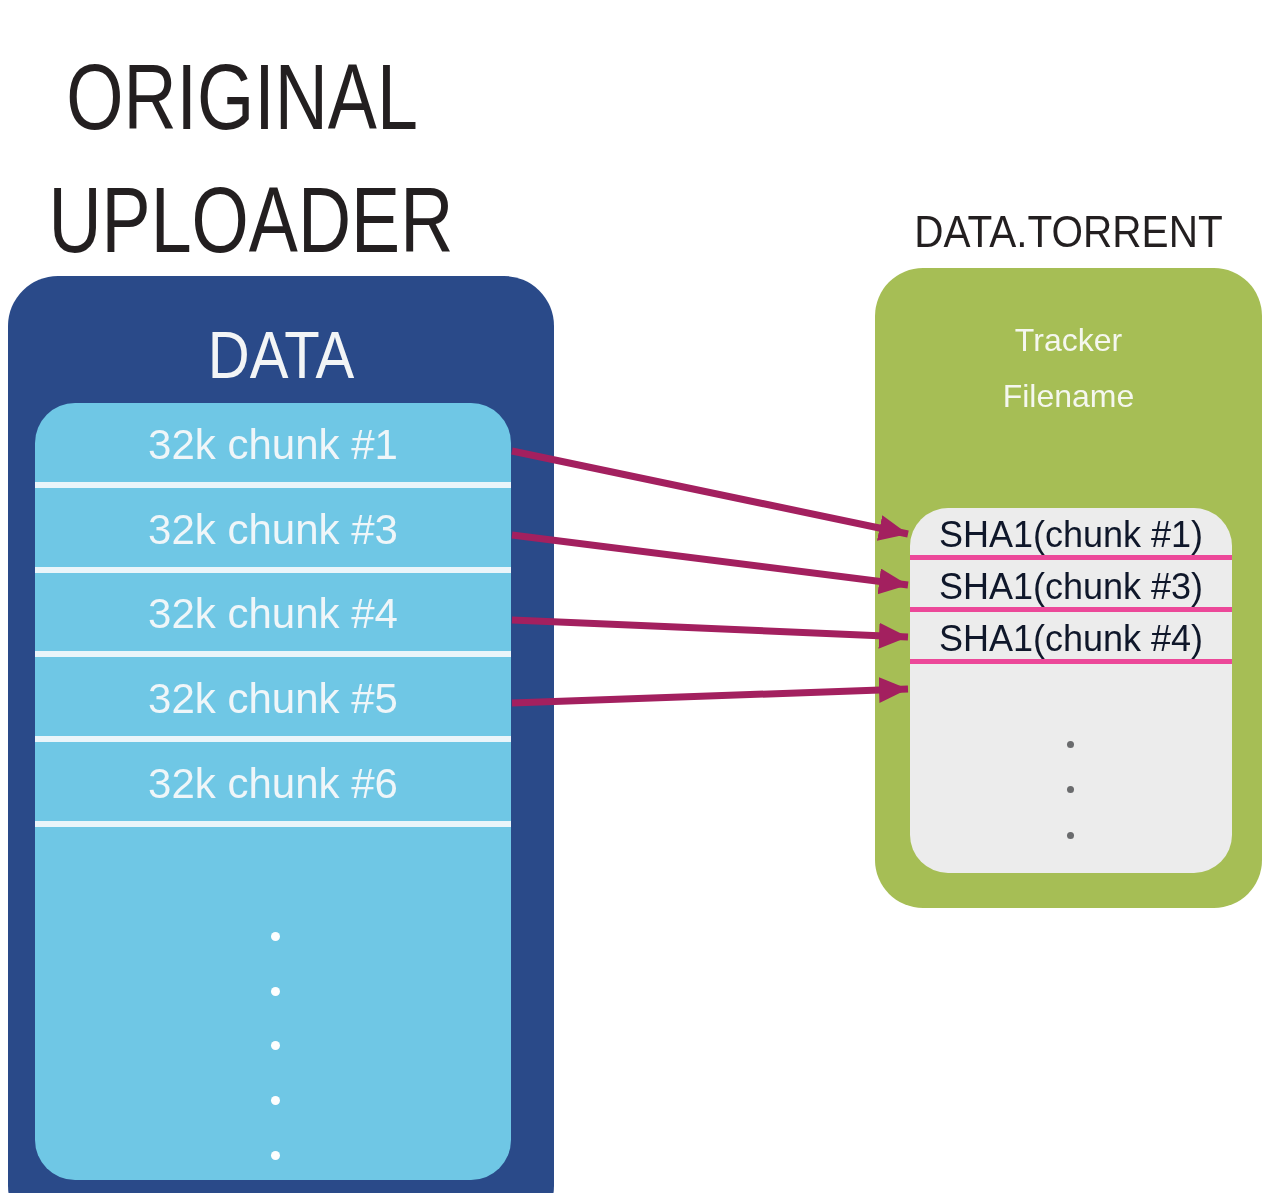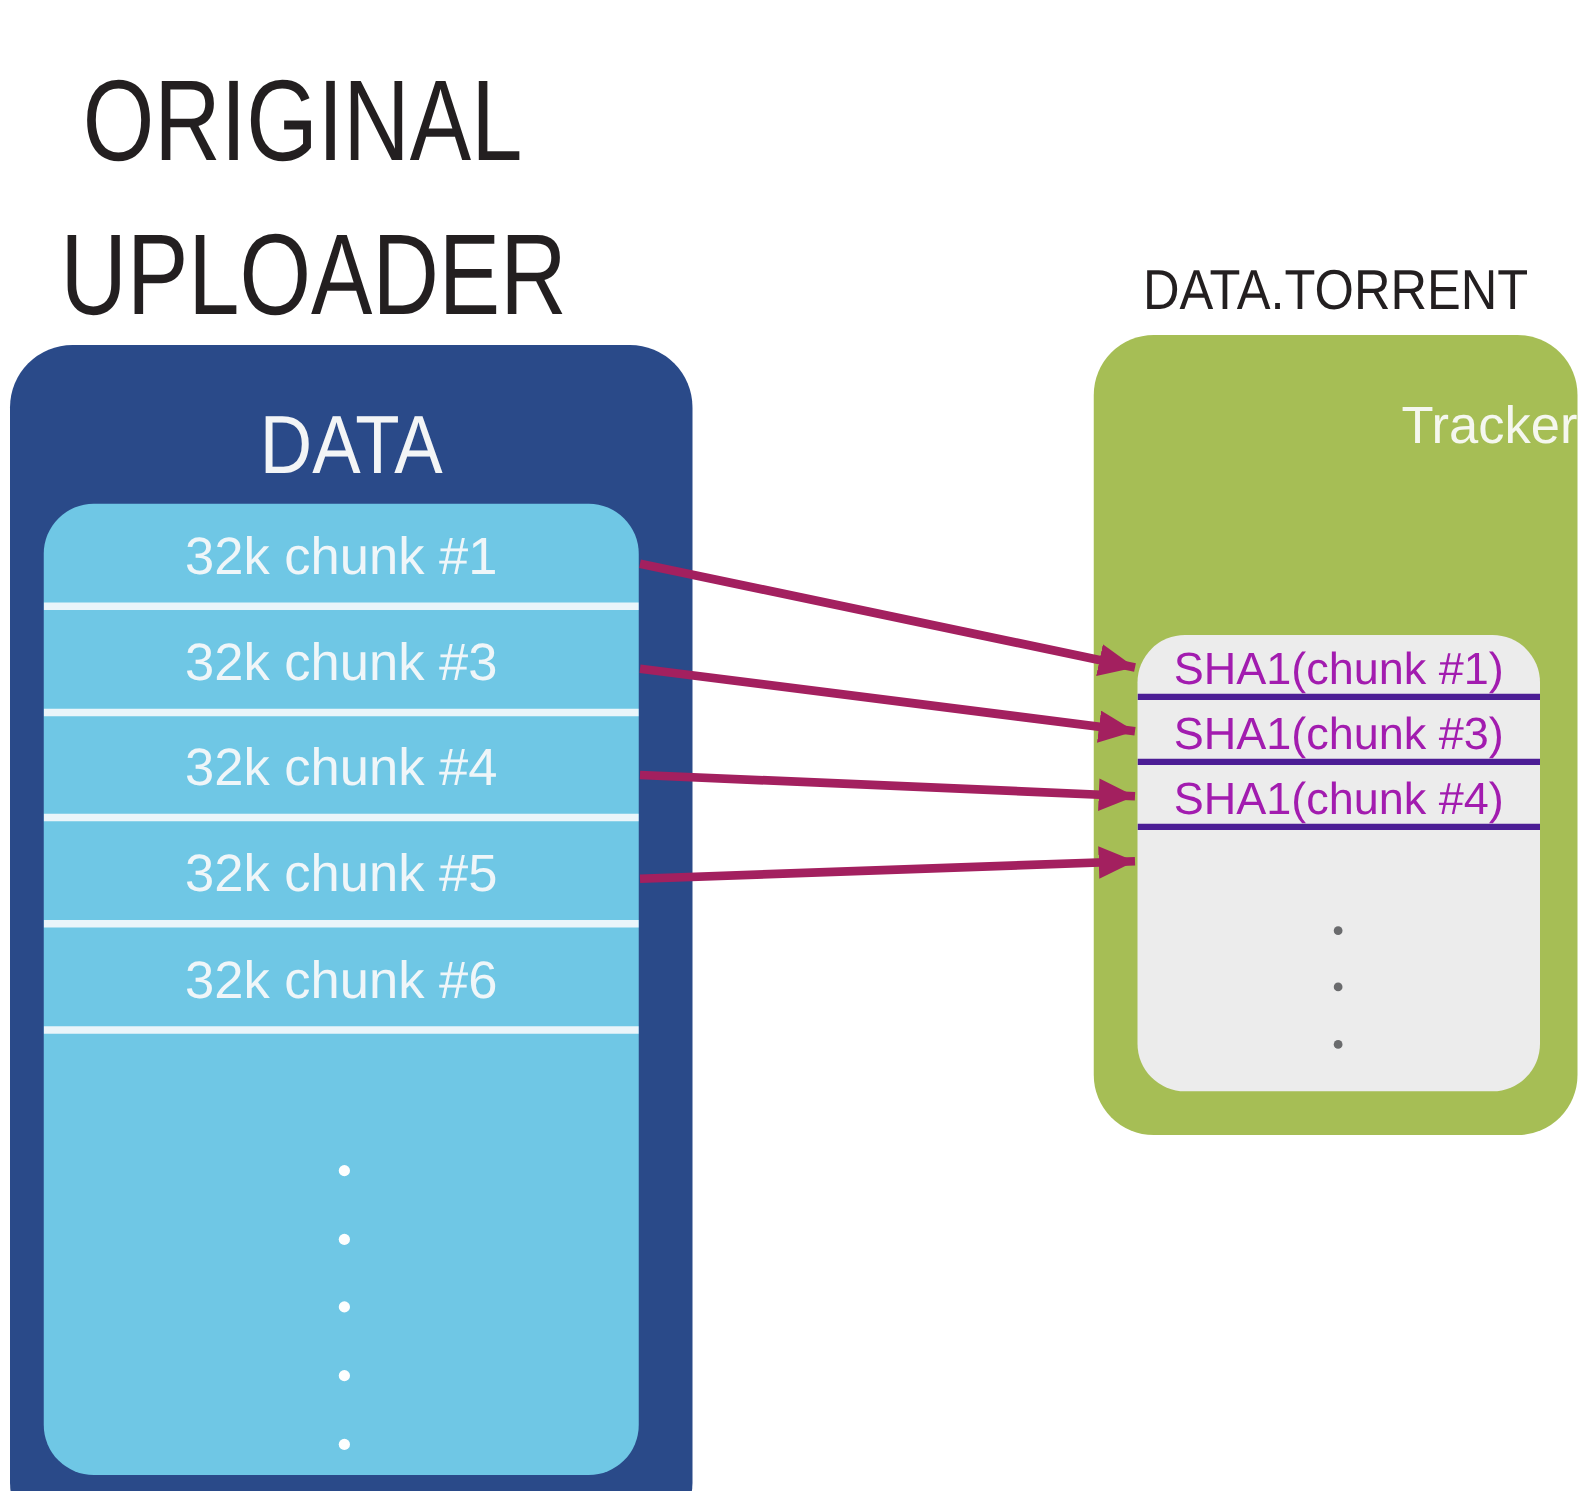--- a/index.html
+++ b/index.html
@@ -23,29 +23,29 @@
              display:flex;align-items:center;justify-content:center;padding-top:5px;
              font-size:42px;color:#EFF6F9;}
   .dotL{position:absolute;width:9px;height:9px;border-radius:50%;background:#FDFEFE;left:236px;}
 
   
   .torrent-title{position:absolute;left:875px;top:158px;width:387px;text-align:center;
                  font-size:45px;line-height:52px;color:#231F20;
                  transform:scaleX(0.90);transform-origin:50% 0;white-space:nowrap;}
   .torrent-box{position:absolute;left:875px;top:220px;width:387px;height:640px;
                background:#A6BE55;border-radius:48px;}
-  .torrent-head{position:absolute;left:875px;top:264px;width:387px;text-align:right;
-                font-size:42px;line-height:56px;color:#F5F7EF;}
+  .torrent-head{position:absolute;left:875px;top:264px;width:387px;text-align:center;
+                font-size:32px;line-height:56px;color:#F5F7EF;}
   .pieces-label{position:absolute;left:923px;top:411px;font-size:44px;line-height:56px;
                 color:#F5F7EF;}
   .hash-panel{position:absolute;left:910px;top:460px;width:322px;height:365px;
               background:#ECECEC;border-radius:38px;overflow:hidden;}
-  .hash-row{height:52px;box-sizing:border-box;border-bottom:5px solid #4c1d95;
+  .hash-row{height:52px;box-sizing:border-box;border-bottom:5px solid #ec4899;
             display:flex;align-items:center;justify-content:center;padding-top:7px;
-            font-size:36px;color:#a21caf;}
+            font-size:36px;color:#0f172a;}
   .dotR{position:absolute;width:7px;height:7px;border-radius:50%;background:#6A6B6D;left:157px;}
 
   
   .arrows{position:absolute;left:0;top:0;pointer-events:none;}
   .arrow-line{stroke:#A3205F;stroke-width:7;}
   .arrow-fill{fill:#A3205F;}
 </style>
 </head>
 <body>
 
@@ -70,20 +70,21 @@
     <div class="dotL" style="top:638px"></div>
     <div class="dotL" style="top:693px"></div>
     <div class="dotL" style="top:748px"></div>
   </div>
 
   <div class="torrent-title">DATA.TORRENT</div>
   <div class="torrent-box"></div>
 
   <div class="torrent-head">
     <div>Tracker</div>
+    <div>Filename</div>
   </div>
 
 
   <div class="hash-panel">
     <div class="hash-row">SHA1(chunk #1)</div>
     <div class="hash-row">SHA1(chunk #3)</div>
     <div class="hash-row">SHA1(chunk #4)</div>
     <div class="dotR" style="top:233px"></div>
     <div class="dotR" style="top:278px"></div>
     <div class="dotR" style="top:324px"></div>

